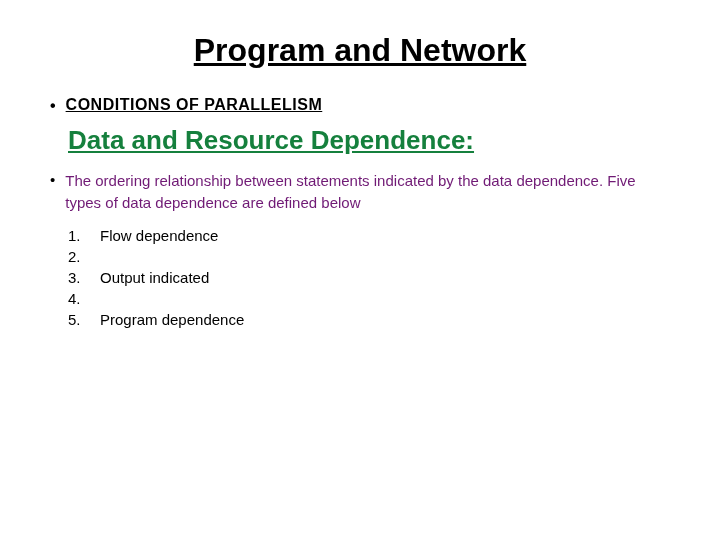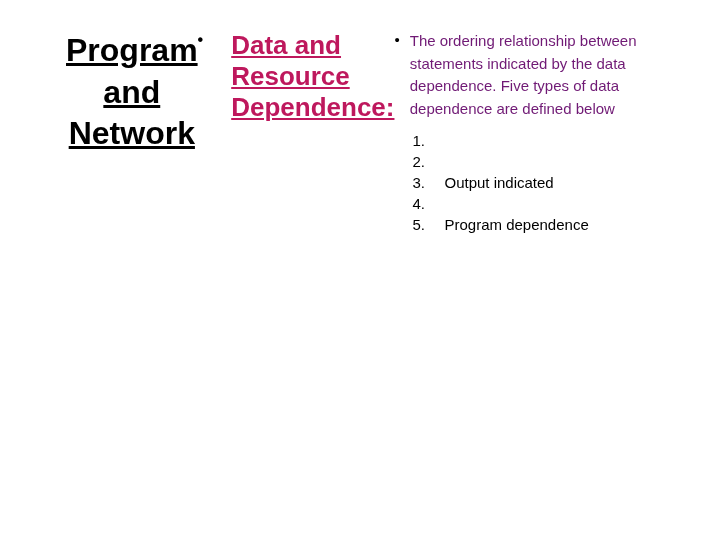--- a/index.html
+++ b/index.html
@@ -13,23 +13,23 @@
       height: 540px;
       background: #ffffff;
       font-family: Arial, sans-serif;
       overflow: hidden;
     }
 
     .slide {
       width: 720px;
       height: 540px;
       background: #ffffff;
-      padding: 30px 50px 30px 66px;
+      padding: 30px 50px 30px 50px;
       display: flex;
-      flex-direction: row;
+      flex-direction: column;
     }
 
     .title-block {
       text-align: center;
       margin-bottom: 24px;
     }
 
     .main-title {
       font-size: 32px;
       font-weight: bold;
@@ -57,21 +57,21 @@
       font-weight: bold;
       text-decoration: underline;
       color: #000000;
       letter-spacing: 0.5px;
     }
 
     .subheading {
       font-size: 26px;
       font-weight: bold;
       text-decoration: underline;
-      color: #be185d;
+      color: #15803d;
       margin-left: 18px;
       margin-bottom: 14px;
     }
 
     .content-section {
       display: flex;
       flex-direction: column;
       gap: 6px;
     }
 
@@ -125,33 +125,35 @@
 <div class="slide">
 
   <div class="title-block">
     <div class="main-title">
       <span>Program and Network</span><br>
     </div>
   </div>
 
   <div class="conditions-line">
     <span class="bullet-dot">•</span>
+    <span class="conditions-text">CONDITIONS OF PARALLELISM</span>
   </div>
 
   <div class="subheading">Data and Resource Dependence:</div>
 
   <div class="content-section">
     <div class="desc-line">
       <span class="desc-bullet">•</span>
       <span class="desc-text">The ordering relationship between statements indicated by the data dependence. Five types of data dependence are defined below</span>
     </div>
 
     <ul class="numbered-list">
     <li class="numbered-item">
           <span class="num-label">1.</span>
+          <span class="num-text">Flow dependence</span>
         </li>
         <li class="numbered-item">
           <span class="num-label">2.</span>
         </li>
         <li class="numbered-item">
           <span class="num-label">3.</span>
           <span class="num-text">Output indicated</span>
         </li>
         <li class="numbered-item">
           <span class="num-label">4.</span>

